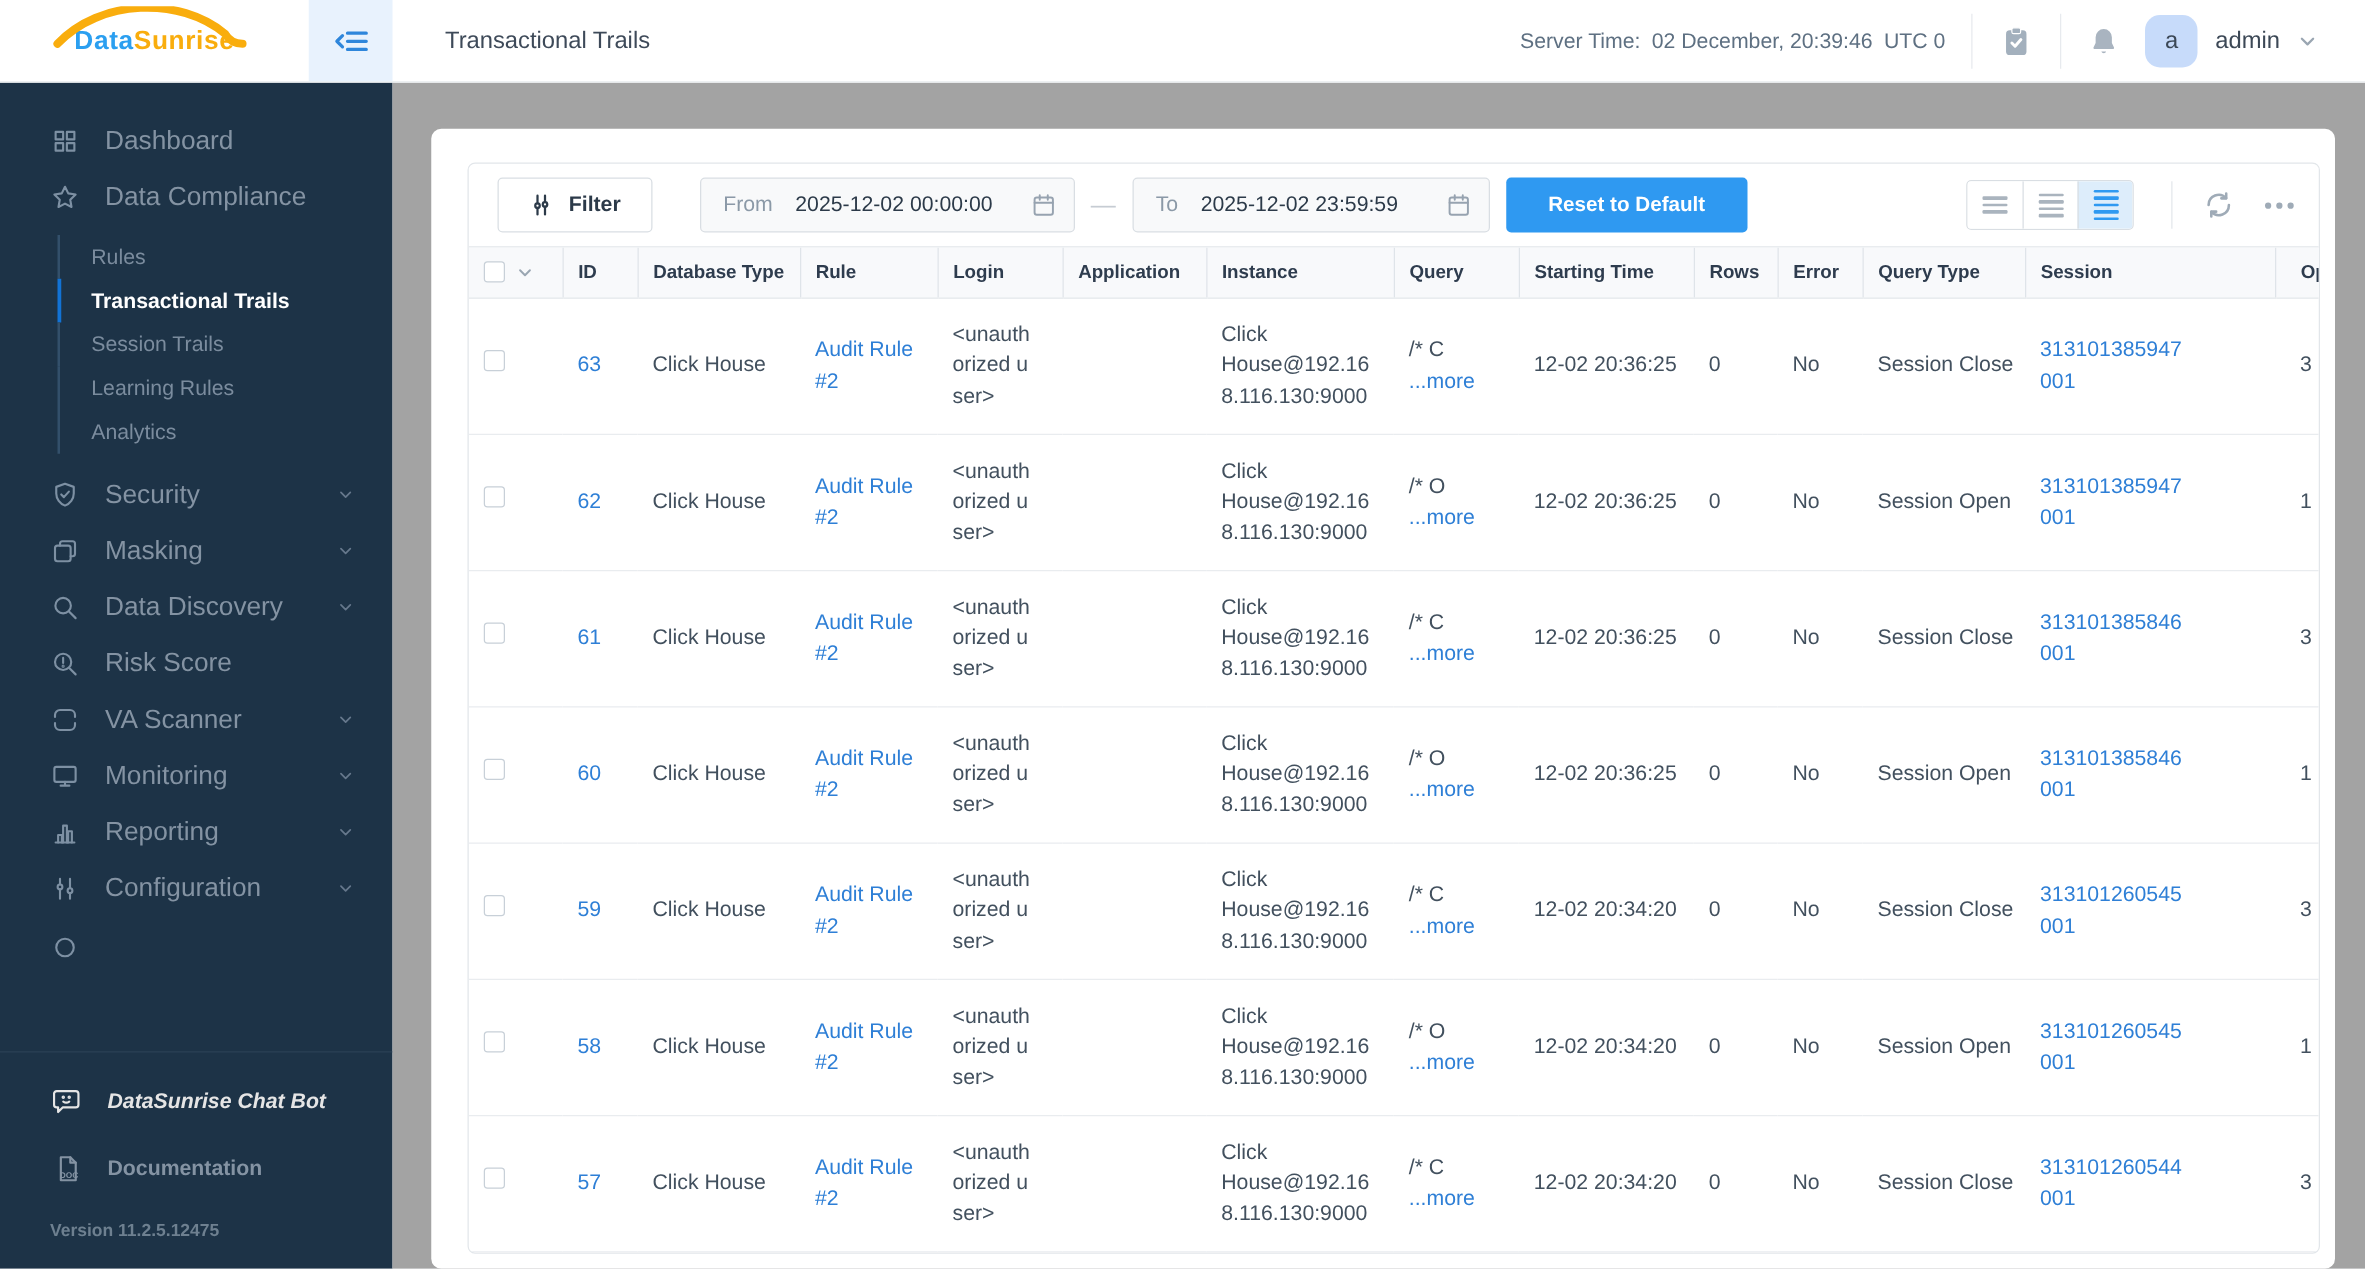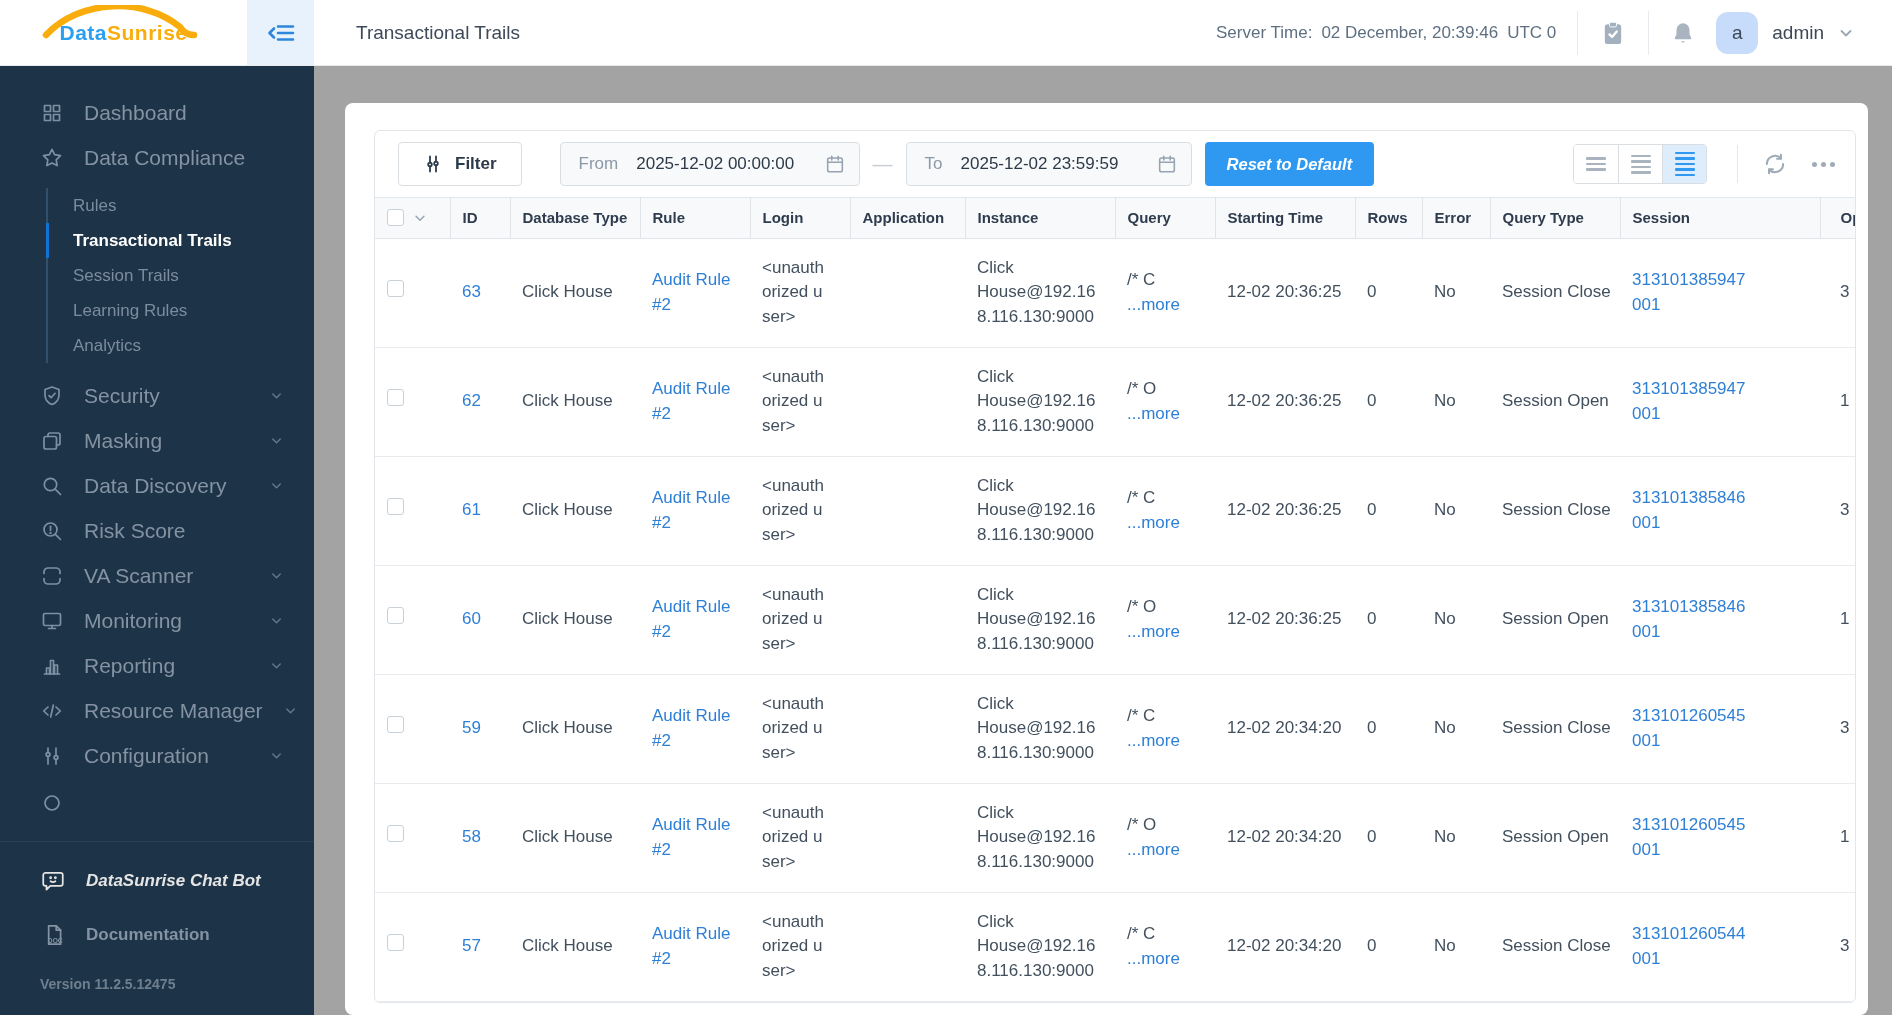--- a/index.html
+++ b/index.html
@@ -71,23 +71,23 @@
                 background:#fff; border:1px solid #d9dee3; border-radius:4px; cursor:pointer;
                 font-size:17px; font-weight:bold; color:#2c3a49; font-family:inherit; }
   .date-field { display:flex; align-items:center; height:44px; background:#f8f9fa;
                 border:1px solid #d9dee3; border-radius:4px; cursor:pointer; }
   .date-field.from { width:300px; margin-left:38px; }
   .date-field.to { width:286px; }
   .date-label { color:#8b99a7; font-size:17px; padding-left:18px; }
   .date-value { color:#2c3a49; font-size:17px; margin-left:18px; }
   .date-field .cal { margin-left:auto; margin-right:13px; display:flex; color:#97a3b0; }
   .dash { color:#c6ccd3; font-size:20px; margin:0 13px; }
-  .btn-reset { height:44px; margin-left:13px; padding:0 22px; background:#2f99f1; color:#fff;
+  .btn-reset { height:44px; margin-left:13px; padding:0 34px; background:#2f99f1; color:#fff;
                border:none; border-radius:4px; font-size:16.5px; font-weight:bold; cursor:pointer;
-               font-family:inherit;font-style:italic; }
+               font-family:inherit; }
   .tb-spacer { flex:1; }
   .view-group { display:flex; border:1px solid #d9dee3; border-radius:4px; overflow:hidden; }
   .view-btn { width:44px; height:38px; background:#fff; border:none; cursor:pointer;
               display:flex; align-items:center; justify-content:center; }
   .view-btn + .view-btn { border-left:1px solid #d9dee3; }
   .view-btn.sel { background:#ddedfb; }
   .bars { display:flex; flex-direction:column; justify-content:center; gap:3px; }
   .bars i { display:block; width:20px; height:2.5px; background:#aab4be; border-radius:1px; }
   .view-btn.sel .bars i { background:#2f99f1; }
   .tb-div { width:1px; height:38px; background:#e4e8ec; margin:0 24px 0 30px; }
@@ -296,33 +296,20 @@
             <span>Reporting</span>
             <span class="chev">
               <svg width="15" height="15" viewBox="0 0 24 24" fill="none" stroke="currentColor" stroke-width="2.2" stroke-linecap="round" stroke-linejoin="round">
                 <path d="M6 9.5l6 6 6-6"></path>
               </svg>
             </span>
           </div>
           <div class="side-item">
             <span class="ic">
               <svg viewBox="0 0 24 24" fill="none" stroke="currentColor" stroke-width="1.7" stroke-linecap="round" stroke-linejoin="round">
-                <path d="M8 8l-4.3 4L8 16M16 8l4.3 4L16 16M13.3 6l-2.6 12"></path>
-              </svg>
-            </span>
-            <span>Resource Manager</span>
-            <span class="chev">
-              <svg width="15" height="15" viewBox="0 0 24 24" fill="none" stroke="currentColor" stroke-width="2.2" stroke-linecap="round" stroke-linejoin="round">
-                <path d="M6 9.5l6 6 6-6"></path>
-              </svg>
-            </span>
-          </div>
-          <div class="side-item">
-            <span class="ic">
-              <svg viewBox="0 0 24 24" fill="none" stroke="currentColor" stroke-width="1.7" stroke-linecap="round" stroke-linejoin="round">
                 <path d="M8 4v4.6M8 12.4V20M16 4v7.6M16 15.4V20"></path>
                 <circle cx="8" cy="10.5" r="1.9"></circle>
                 <circle cx="16" cy="13.5" r="1.9"></circle>
               </svg>
             </span>
             <span>Configuration</span>
             <span class="chev">
               <svg width="15" height="15" viewBox="0 0 24 24" fill="none" stroke="currentColor" stroke-width="2.2" stroke-linecap="round" stroke-linejoin="round">
                 <path d="M6 9.5l6 6 6-6"></path>
               </svg>

